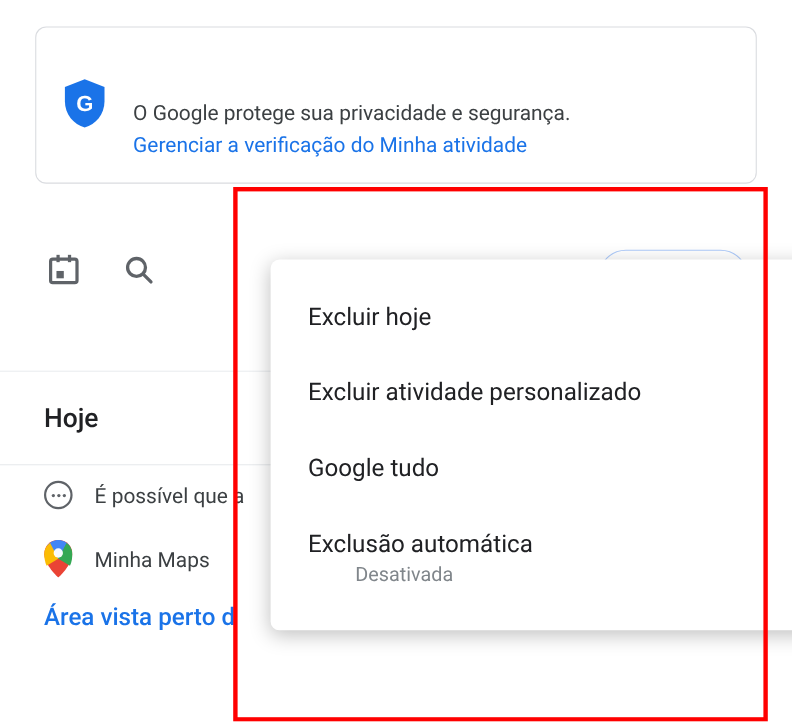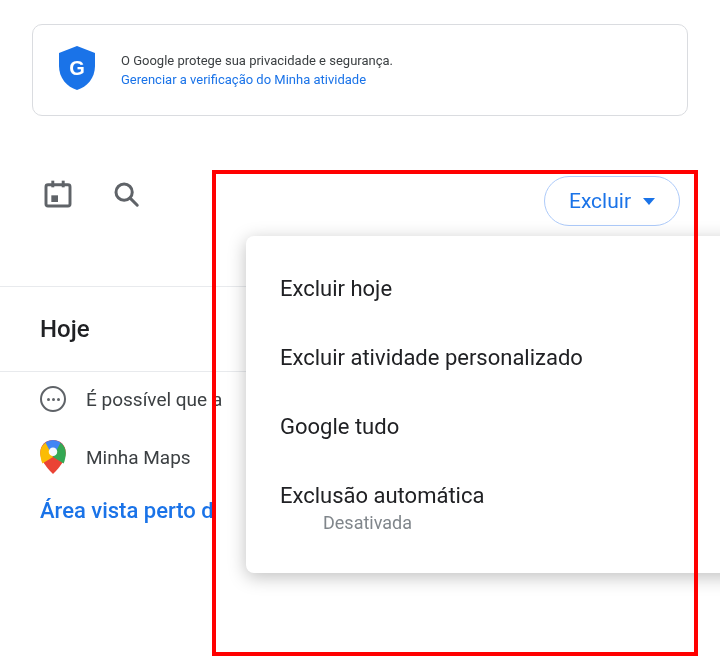--- a/index.html
+++ b/index.html
@@ -18,23 +18,24 @@
     border-radius: 10px;
     padding: 20px 24px;
     display: flex;
     align-items: center;
     gap: 24px;
   }
   .shield-wrap {
     flex-shrink: 0;
   }
   .banner-text {
-    font-size: 13px;
+    font-size: 19px;
     line-height: 1.5;
     color: #3c4043;
+    margin-top: 44px;
   }
   .banner-link {
     color: #1a73e8;
     cursor: pointer;
     text-align: right;
   }
 
   .toolbar {
     margin-top: 60px;
     padding: 0 40px;

